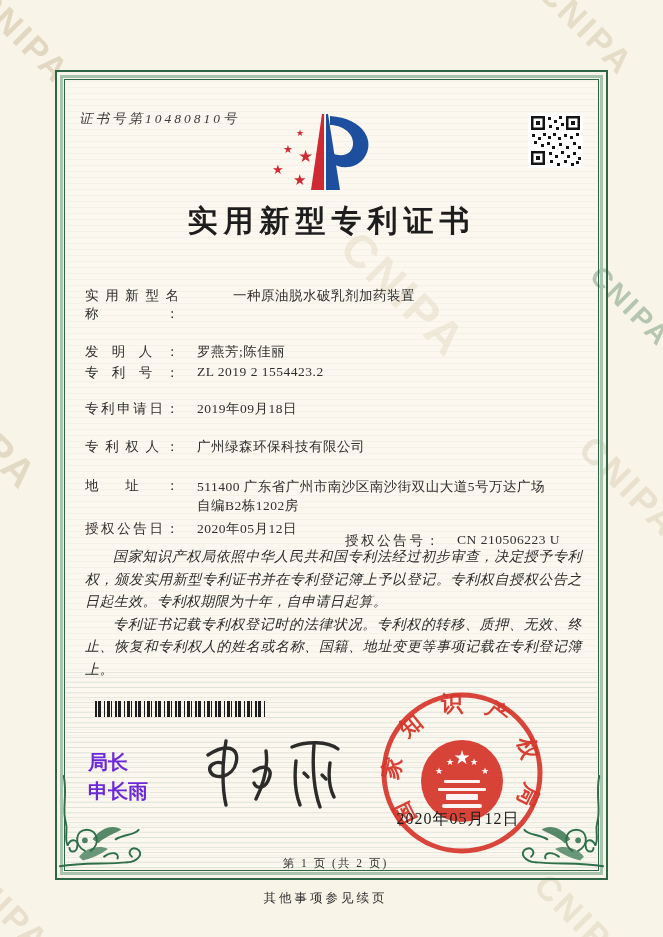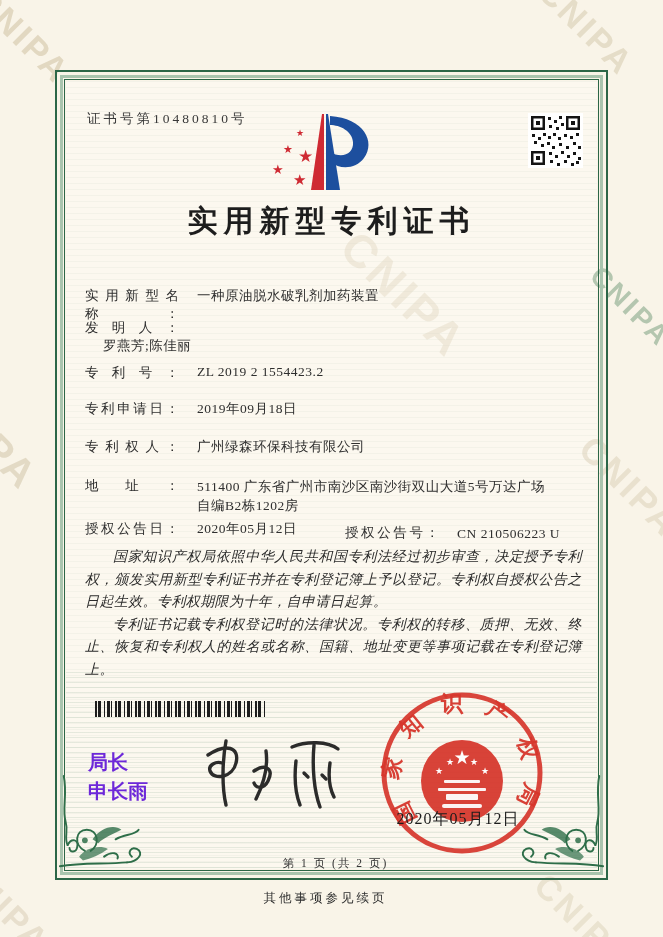--- a/index.html
+++ b/index.html
@@ -22,34 +22,34 @@
   .frame-outer{left:55px;top:70px;right:55px;bottom:57px;border:2px solid #2c6647;}
   .frame-mid{left:60px;top:75px;right:60px;bottom:62px;border:3px solid #a9c4ae;}
   .frame-inner{left:64px;top:79px;right:64px;bottom:66px;border:1px solid #2c6647;}
   .frame-fill{position:absolute;left:66px;top:81px;right:66px;bottom:68px;z-index:1;
       background:#fcf8ef;
       background-image:repeating-linear-gradient(180deg,rgba(170,190,170,.10) 0 1px,transparent 1px 6px);}
   .guilloche-band{position:absolute;left:66px;top:672px;right:66px;bottom:68px;z-index:1;
       background-image:repeating-linear-gradient(180deg,rgba(140,172,148,.20) 0 1px,transparent 1px 5px);}
   .content{position:absolute;inset:0;z-index:4;}
   
-  .cert-no{position:absolute;left:87px;top:110px;font-size:13.5px;letter-spacing:3px;color:#3a3a3a;}
+  .cert-no{position:absolute;left:79px;top:110px;font-size:13.5px;letter-spacing:3px;color:#3a3a3a;font-style:italic;}
   .logo{position:absolute;left:252px;top:98px;width:160px;height:100px;}
   .qr{position:absolute;left:528px;top:113px;width:55px;height:55px;}
   .title{position:absolute;left:0;top:201px;width:663px;text-align:center;
       font-size:30px;font-weight:700;letter-spacing:6px;color:#1d1d1d;}
   
   .fields{position:absolute;left:85px;top:283px;width:480px;font-size:13.5px;color:#2f2f2f;}
   .frow{position:absolute;left:0;display:flex;align-items:flex-start;}
   .flabel{display:inline-block;width:94px;text-align:justify;text-align-last:justify;flex:none;}
   .fvalue{margin-left:18px;letter-spacing:.5px;}
-  .r1{top:4px;} .r2{top:36px;flex-direction:column;} .r3{top:81px;} .r4{top:117px;}
+  .r1{top:4px;gap:36px;} .r2{top:60px;} .r3{top:81px;} .r4{top:117px;}
   .r5{top:155px;} .r6{top:194px;} .r7{top:237px;width:480px;}
   .addr .fvalue{line-height:19px;max-width:360px;}
-  .grant2{position:absolute;left:260px;top:4px;display:flex;align-items:flex-end;}
+  .grant2{position:absolute;left:260px;top:12px;display:flex;}
   
   .body-text{position:absolute;left:85px;top:546px;width:497px;font-size:14px;
       line-height:22.5px;text-align:justify;color:#2b2b2b;font-style:italic;letter-spacing:.4px;}
   .body-text p{margin:0;text-indent:2em;}
   
   .barcode{position:absolute;left:95px;top:701px;width:170px;height:16px;
       background:repeating-linear-gradient(90deg,#1d1d1d 0 2px,transparent 2px 3px,#1d1d1d 3px 6px,
       transparent 6px 9px,#1d1d1d 9px 10px,transparent 10px 12px,#1d1d1d 12px 15px,transparent 15px 16px,
       #1d1d1d 16px 17px,transparent 17px 20px);}
   .signoff{position:absolute;left:88px;top:748px;font-family:"Liberation Sans","DejaVu Sans",sans-serif;

